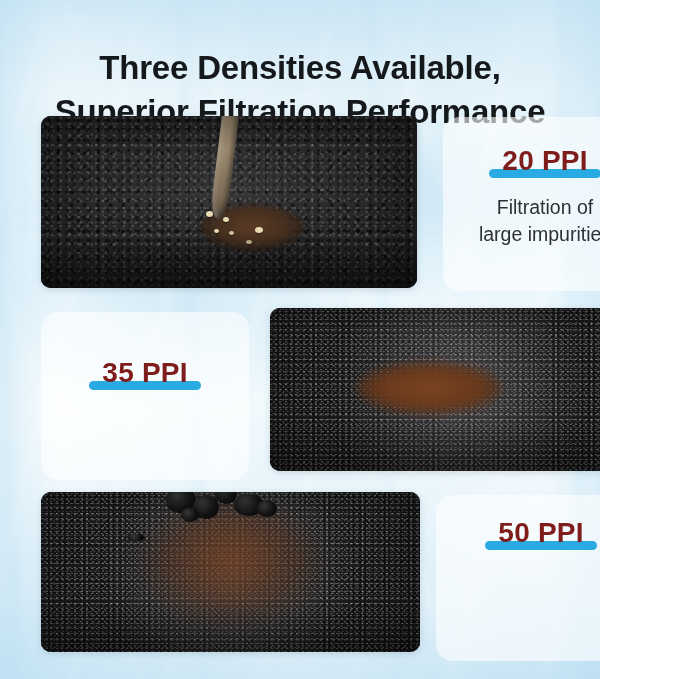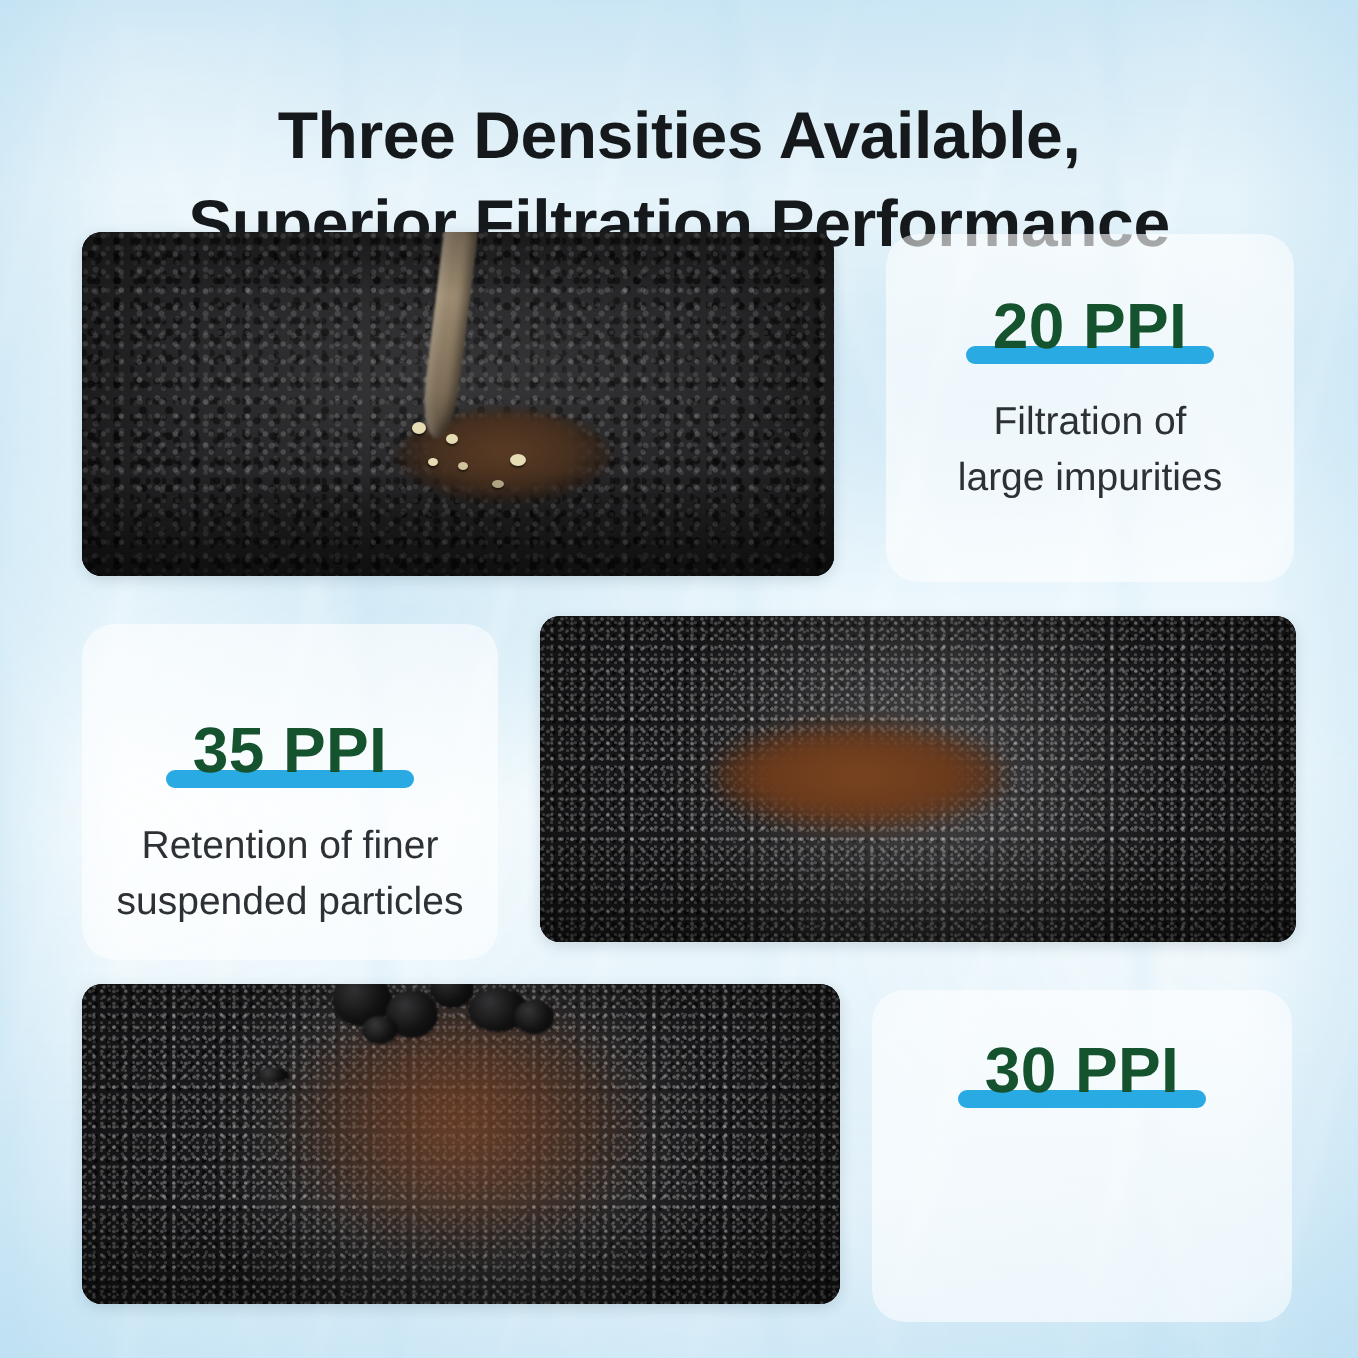--- a/index.html
+++ b/index.html
@@ -7,21 +7,21 @@
     margin: 0;
     padding: 0;
     background: #ffffff;
   }
   body {
     font-family: "Liberation Sans", sans-serif;
   }
 
   .poster {
     position: relative;
-    width: 679px;
+    width: 600px;
     height: 679px;
     overflow: hidden;
     background: #d4e9f5;
     text-decoration: underline;
   }
 
   
   .bg-base {
     position: absolute;
     inset: 0;
@@ -108,23 +108,23 @@
     text-align: center;
   }
   .ppi-wrap {
     display: inline-block;
     position: relative;
     padding: 0 4px 0 4px;
   }
   .ppi-label {
     position: relative;
     z-index: 2;
-    font-size: 32px;
+    font-size: 28px;
     font-weight: 700;
-    color: #14532d;
+    color: #7f1d1d;
     letter-spacing: .2px;
     display: block;
     line-height: 1.1;
   }
   .ppi-bar {
     position: absolute;
     z-index: 1;
     left: -9px;
     right: -9px;
     bottom: -1px;
@@ -290,22 +290,20 @@
     <div class="sediment" style="left:23%; top:33%; width:145px; height:52px;
                 background: radial-gradient(ellipse at 50% 50%, #7a4420 0%, #6a3a1c 48%, rgba(78,42,20,.55) 74%, rgba(60,33,16,0) 100%);"></div>
     <div class="photo-shade"></div>
   </div>
 
   <div class="feature" style="left:41px; top:358px; width:208px;">
     <span class="ppi-wrap">
       <span class="ppi-bar"></span>
       <span class="ppi-label">35 PPI</span>
     </span>
-    <div class="feature-desc">Retention of finer
-suspended particles</div>
   </div>
 
   <div class="card" style="left:436px; top:495px; width:210px; height:166px;"></div>
 
   <div class="photo" style="left:41px; top:492px; width:379px; height:160px;">
     <div class="foam foam-fine"></div>
     <div class="sparkle"></div>
     <div class="sediment" style="left:27%; top:8%; width:176px; height:120px;
                 background: radial-gradient(ellipse at 50% 45%, rgba(120,58,24,.72) 0%, rgba(92,46,20,.50) 42%, rgba(60,32,16,.22) 70%, rgba(40,22,12,0) 100%);
                 filter: blur(11px);"></div>
@@ -315,17 +313,17 @@
     <div class="blob" style="left:51%; top:1%;  width:30px; height:22px;"></div>
     <div class="blob" style="left:57%; top:5%;  width:20px; height:17px;"></div>
     <div class="blob" style="left:37%; top:10%; width:18px; height:14px;"></div>
     <div class="blob" style="left:23%; top:26%; width:16px; height:7px; border-radius:40%;"></div>
     <div class="photo-shade"></div>
   </div>
 
   <div class="feature" style="left:430px; top:518px; width:222px;">
     <span class="ppi-wrap">
       <span class="ppi-bar"></span>
-      <span class="ppi-label">30 PPI</span>
+      <span class="ppi-label">50 PPI</span>
     </span>
   </div>
 
 </div>
 
 </body></html>

